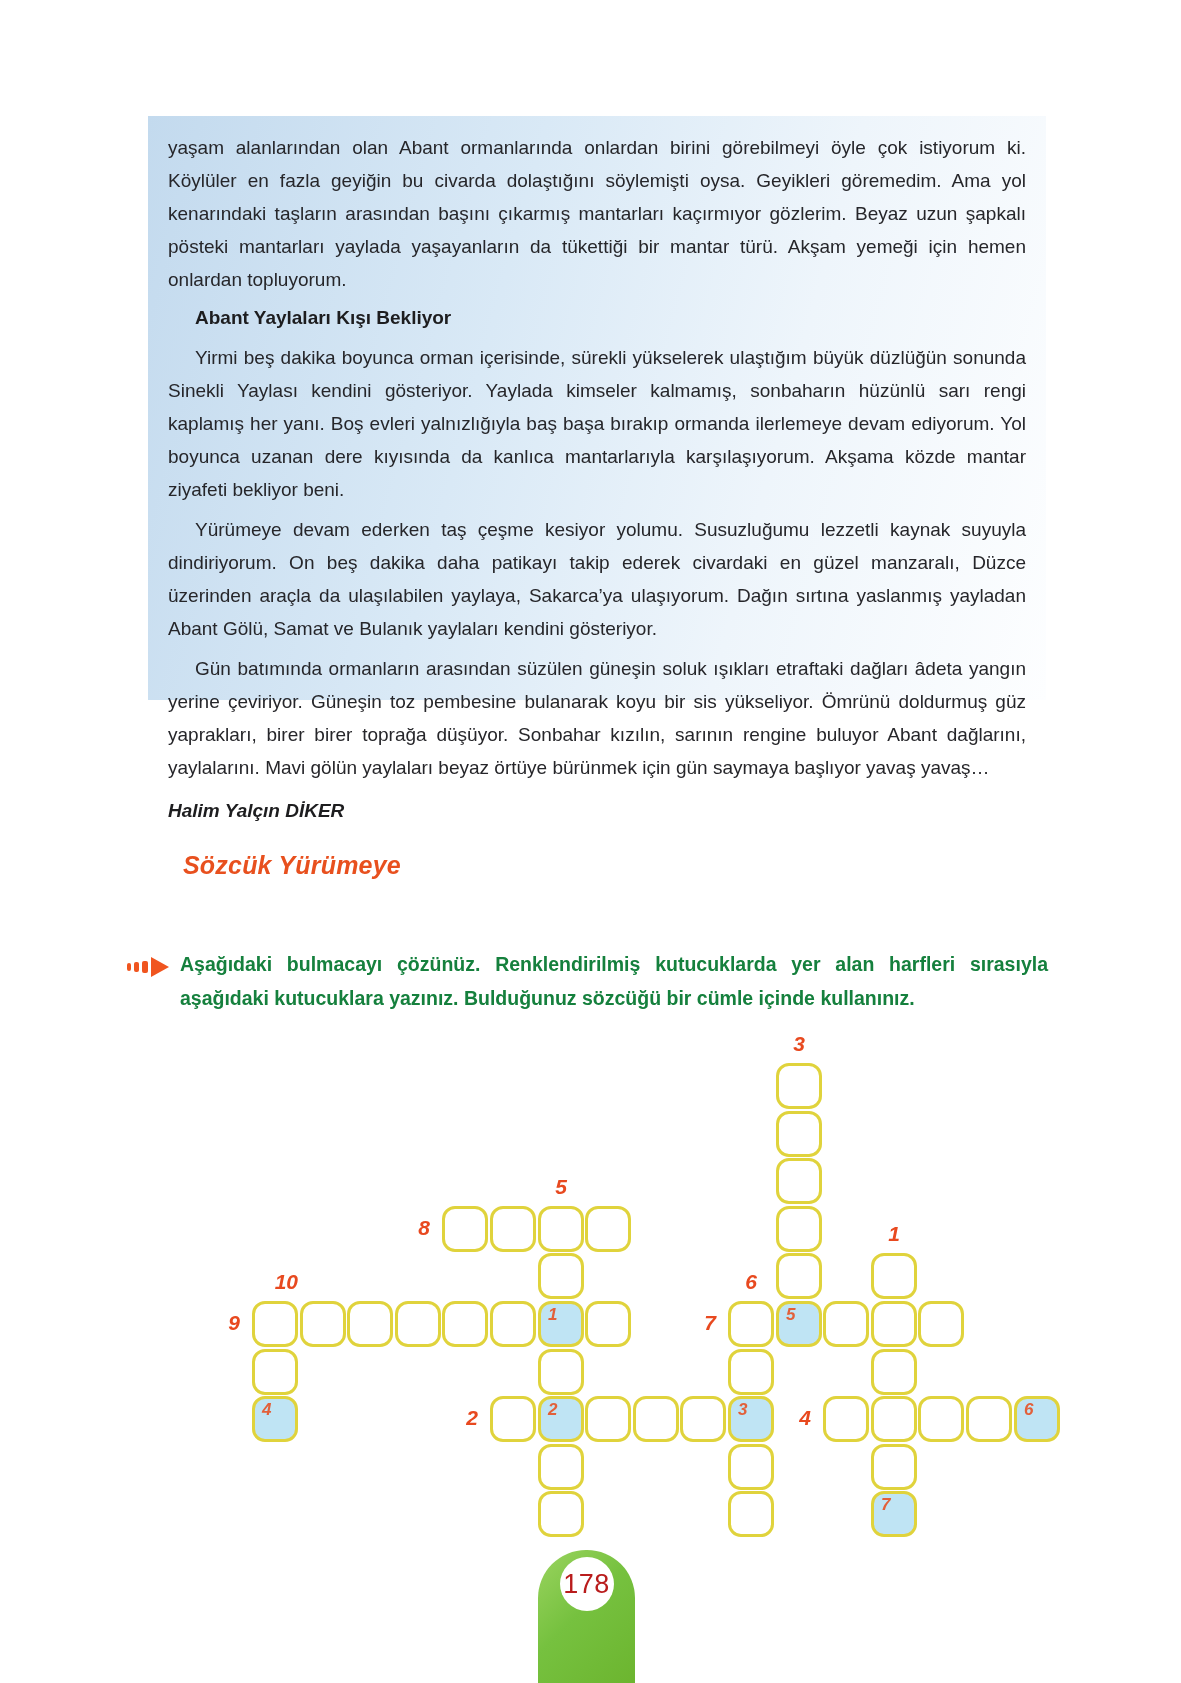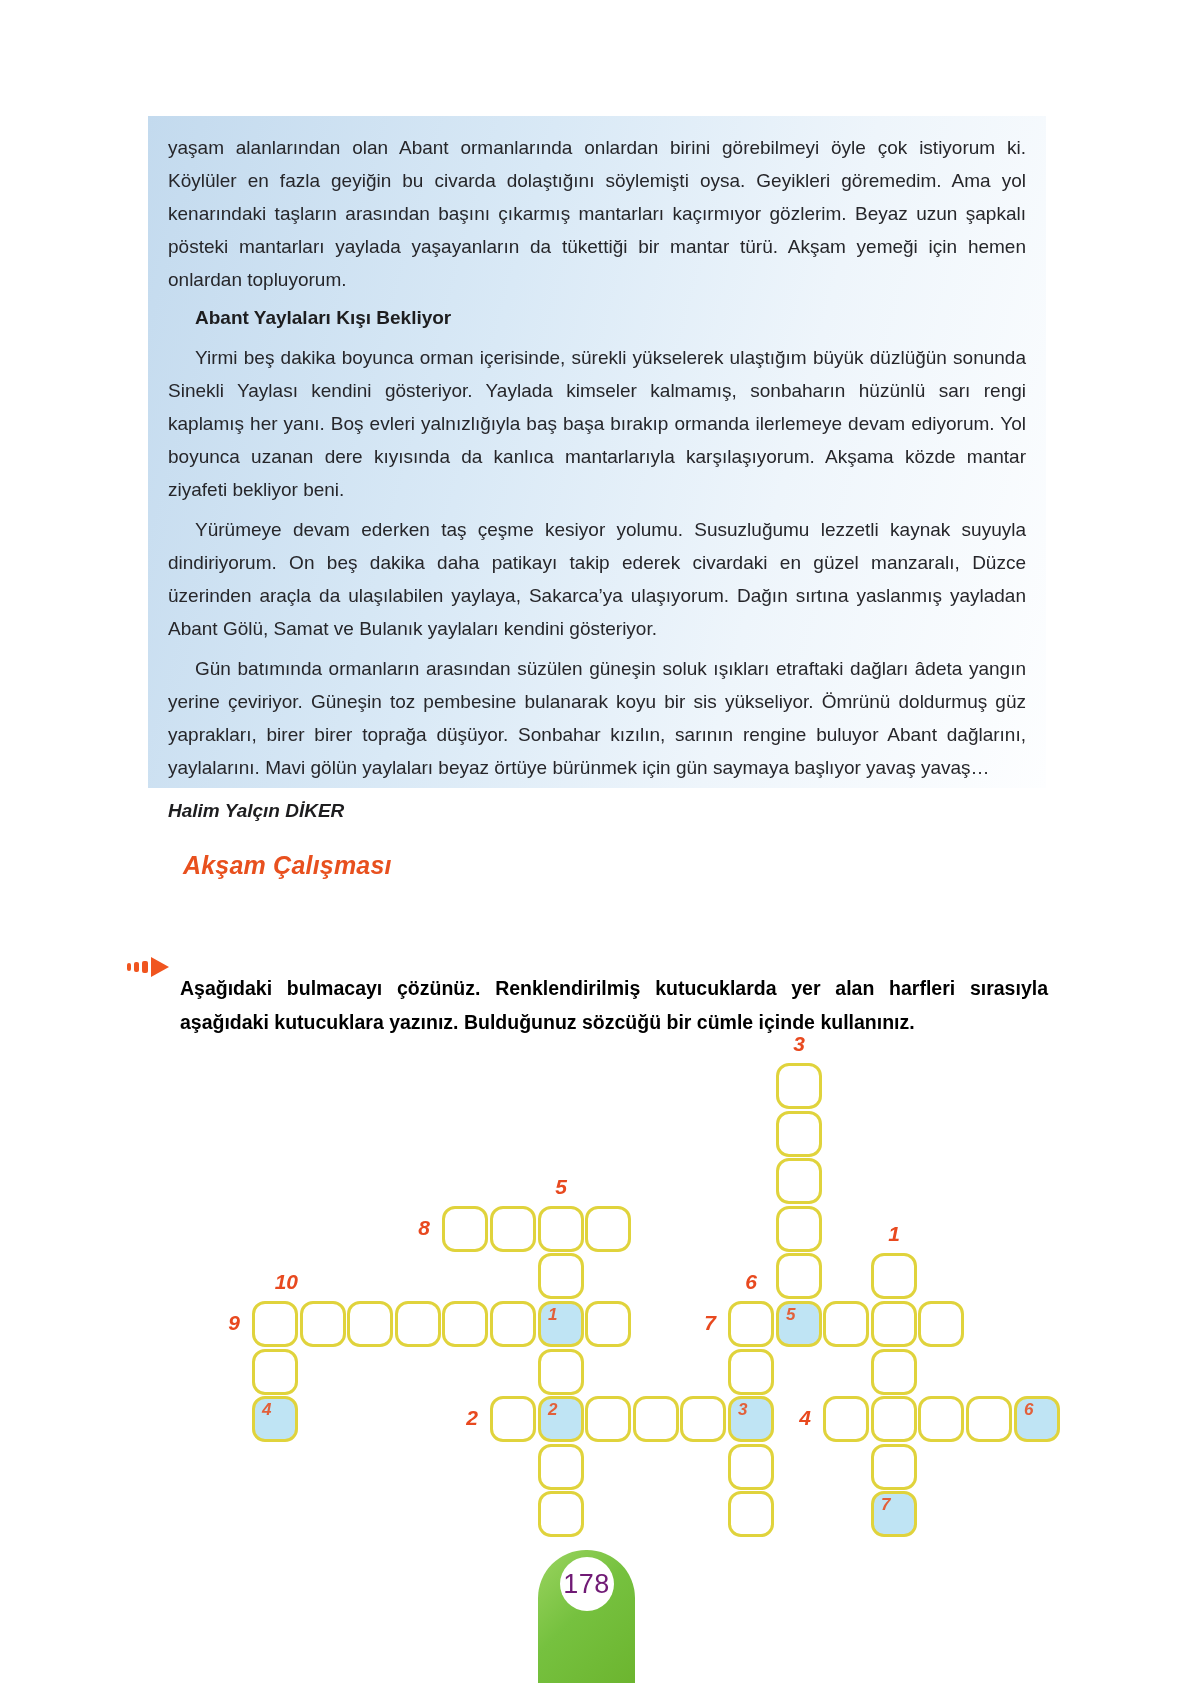--- a/index.html
+++ b/index.html
@@ -6,21 +6,21 @@
   html,body{margin:0;padding:0;background:#ffffff;}
   #page{
     position:relative;
     width:1181px;height:1683px;
     background:#ffffff;
     font-family:"Liberation Sans", sans-serif;
     overflow:hidden;
   }
   
   .panel{
-    position:absolute;left:148px;top:116px;width:898px;height:672px;
+    position:absolute;left:148px;top:116px;width:898px;height:584px;
     background:linear-gradient(105deg,#c3daee 0%,#d9e9f6 38%,#eef5fb 68%,#fdfeff 100%);
     box-sizing:border-box;
     padding:15px 20px 0 20px;
   }
   .panel p{
     margin:0 0 7px 0;
     font-size:19px;line-height:33px;color:#26262a;
     text-align:justify;
   }
   .panel p.indent{text-indent:27px;}
@@ -35,23 +35,22 @@
   
   .section-title{
     position:absolute;left:183px;top:851px;
     font-size:25px;font-weight:bold;font-style:italic;color:#e8501e;
     letter-spacing:0.2px;
   }
   
   .bullet{position:absolute;left:127px;top:957px;width:42px;height:20px;}
   .instruction{
     position:absolute;left:180px;top:947px;width:868px;
-    font-size:19.5px;line-height:34px;font-weight:bold;color:#000000;
+    font-size:19.5px;line-height:34px;font-weight:bold;color:#15803d;
     text-align:justify;
-    margin-top:24px;
   }
   
   #crossword-layer{position:absolute;left:0;top:0;width:1181px;height:1683px;}
   .cw-cell{
     position:absolute;width:46px;height:46px;box-sizing:border-box;
     border:3px solid #e0d33c;border-radius:13px;background:#ffffff;
   }
   .cw-cell.colored{background:#bfe4f4;}
   .cw-cellnum{
     display:block;margin:1px 0 0 7px;
@@ -66,37 +65,37 @@
   .page-badge{
     position:absolute;left:538px;top:1550px;width:97px;height:133px;
     border-radius:48px 48px 0 0;
     background:linear-gradient(135deg,#9ad45f 0%,#76c13f 45%,#6cb52f 100%);
   }
   .page-badge .circle{
     position:absolute;left:50%;top:7px;transform:translateX(-50%);
     width:54px;height:54px;border-radius:50%;background:#ffffff;
     display:flex;align-items:center;justify-content:center;
   }
-  .page-badge .num{font-size:27px;color:#701a75;letter-spacing:0.5px;}
+  .page-badge .num{font-size:27px;color:#b91c1c;letter-spacing:0.5px;}
 </style>
 </head>
 <body>
 
 <div id="page">
 
   <div class="panel">
     <p class="no-indent">yaşam alanlarından olan Abant ormanlarında onlardan birini görebilmeyi öyle çok istiyorum ki. Köylüler en fazla geyiğin bu civarda dolaştığını söylemişti oysa. Geyikleri göremedim. Ama yol kenarındaki taşların arasından başını çıkarmış mantarları kaçırmıyor gözlerim. Beyaz uzun şapkalı pösteki mantarları yaylada yaşayanların da tükettiği bir mantar türü. Akşam yemeği için hemen onlardan topluyorum.</p>
     <div class="passage-heading">Abant Yaylaları Kışı Bekliyor</div>
     <p class="indent">Yirmi beş dakika boyunca orman içerisinde, sürekli yükselerek ulaştığım büyük düzlüğün sonunda Sinekli Yaylası kendini gösteriyor. Yaylada kimseler kalmamış, sonbaharın hüzünlü sarı rengi kaplamış her yanı. Boş evleri yalnızlığıyla baş başa bırakıp ormanda ilerlemeye devam ediyorum. Yol boyunca uzanan dere kıyısında da kanlıca mantarlarıyla karşılaşıyorum. Akşama közde mantar ziyafeti bekliyor beni.</p>
     <p class="indent">Yürümeye devam ederken taş çeşme kesiyor yolumu. Susuzluğumu lezzetli kaynak suyuyla dindiriyorum. On beş dakika daha patikayı takip ederek civardaki en güzel manzaralı, Düzce üzerinden araçla da ulaşılabilen yaylaya, Sakarca’ya ulaşıyorum. Dağın sırtına yaslanmış yayladan Abant Gölü, Samat ve Bulanık yaylaları kendini gösteriyor.</p>
     <p class="indent">Gün batımında ormanların arasından süzülen güneşin soluk ışıkları etraftaki dağları âdeta yangın yerine çeviriyor. Güneşin toz pembesine bulanarak koyu bir sis yükseliyor. Ömrünü doldurmuş güz yaprakları, birer birer toprağa düşüyor. Sonbahar kızılın, sarının rengine buluyor Abant dağlarını, yaylalarını. Mavi gölün yaylaları beyaz örtüye bürünmek için gün saymaya başlıyor yavaş yavaş…</p>
     <div class="passage-author">Halim Yalçın DİKER</div>
   </div>
 
-  <div class="section-title">Akşam Çalışması</div>
+  <div class="section-title">Sözcük Yürümeye</div>
 
   <div class="bullet">
     <svg width="42" height="20" viewBox="0 0 42 20">
       <rect x="0" y="6" width="4" height="8" rx="2" fill="#f0551f"></rect>
       <rect x="7" y="5" width="5" height="10" rx="2" fill="#f0551f"></rect>
       <rect x="15" y="4" width="6" height="12" rx="2" fill="#f0551f"></rect>
       <polygon points="24,0 42,10 24,20" fill="#f0551f"></polygon>
     </svg>
   </div>
 

